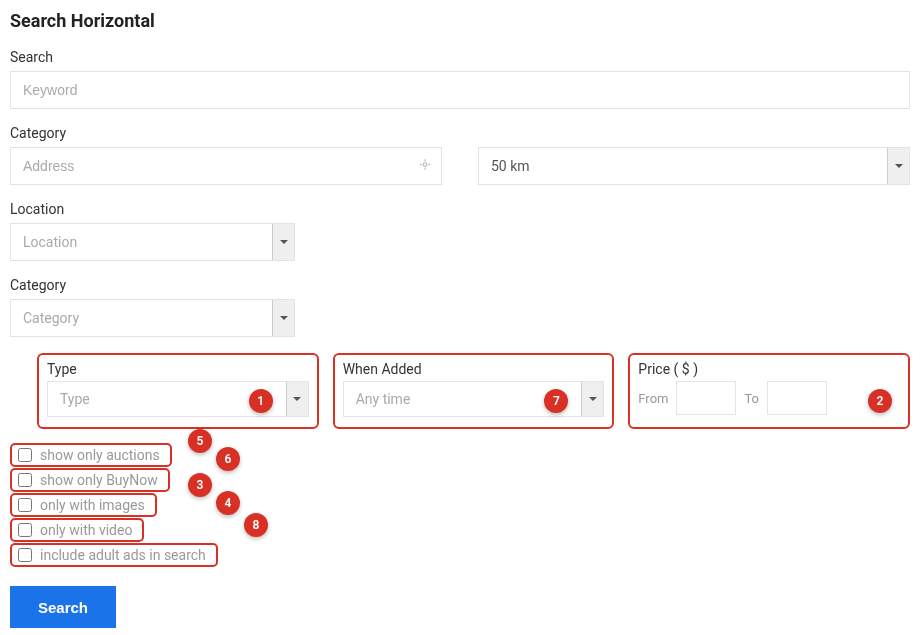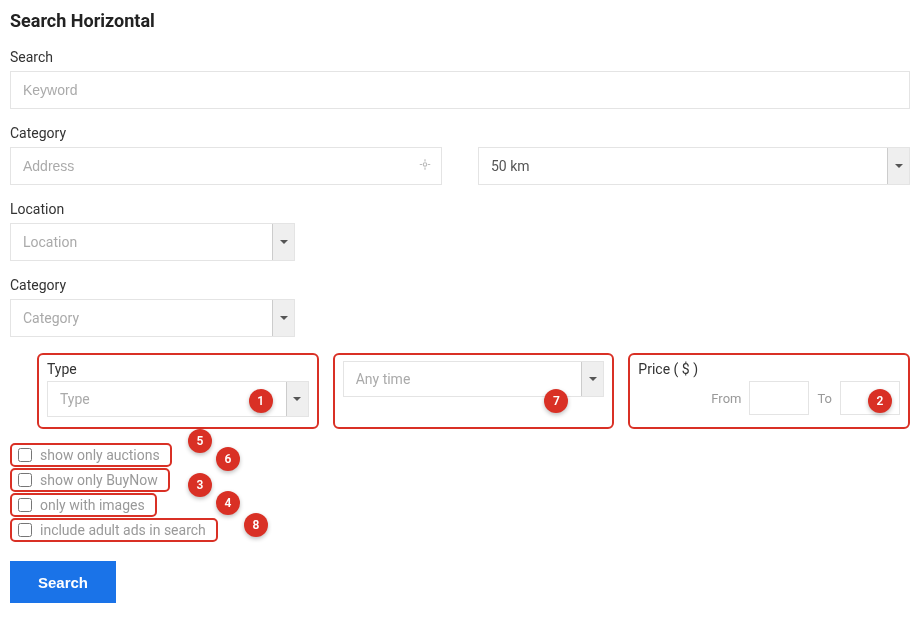--- a/index.html
+++ b/index.html
@@ -83,21 +83,21 @@
     color: #fff;
     font-size: 12px;
     font-weight: 600;
     display: flex; align-items: center; justify-content: center;
     box-shadow: 0 2px 4px rgba(0,0,0,.25);
     z-index: 5;
   }
   .anno .field-label { margin-bottom: 4px; }
   .anno .select-input, .anno .text-input { height: 36px; border-color: #e4e4e4; }
 
-  .price-row { display: flex; align-items: center; gap: 8px; justify-content: flex-end; }
+  .price-row { display: flex; align-items: center; gap: 8px; }
   .price-row .pl { color: #999; font-size: 13px; }
   .price-row .pi {
     width: 60px; height: 34px;
     border: 1px solid #e4e4e4;
     padding: 0 6px;
     font-size: 13px;
   }
 
   
   .cb-list { margin-top: 14px; display: inline-block; }
@@ -191,20 +191,21 @@
   <div class="third anno">
     <label class="field-label">Type</label>
     <div class="select-input">
       <span>Type</span>
       <span class="select-handle"></span>
     </div>
     <span class="badge" style="right:44px; bottom:14px;">1</span>
   </div>
 
   <div class="third anno">
+    <label class="field-label">When Added</label>
     <div class="select-input">
       <span>Any time</span>
       <span class="select-handle"></span>
     </div>
     <span class="badge" style="right:44px; bottom:14px;">7</span>
   </div>
 
   <div class="third anno">
     <label class="field-label">Price ( $ )</label>
     <div class="price-row">
@@ -234,20 +235,26 @@
   </div>
   <div>
     <div class="cb-row">
       <input type="checkbox" style="">
       <span class="cb-label">only with images</span>
     </div>
   </div>
   <div>
     <div class="cb-row">
       <input type="checkbox" style="">
+      <span class="cb-label">only with video</span>
+    </div>
+  </div>
+  <div>
+    <div class="cb-row">
+      <input type="checkbox" style="">
       <span class="cb-label">include adult ads in search</span>
     </div>
   </div>
 </div>
 <span class="badge free" style="left:178px; top:0px;">5</span>
 <span class="badge free" style="left:206px; top:18px;">6</span>
 <span class="badge free" style="left:178px; top:44px;">3</span>
 <span class="badge free" style="left:206px; top:62px;">4</span>
 <span class="badge free" style="left:234px; top:84px;">8</span>
 </div>

